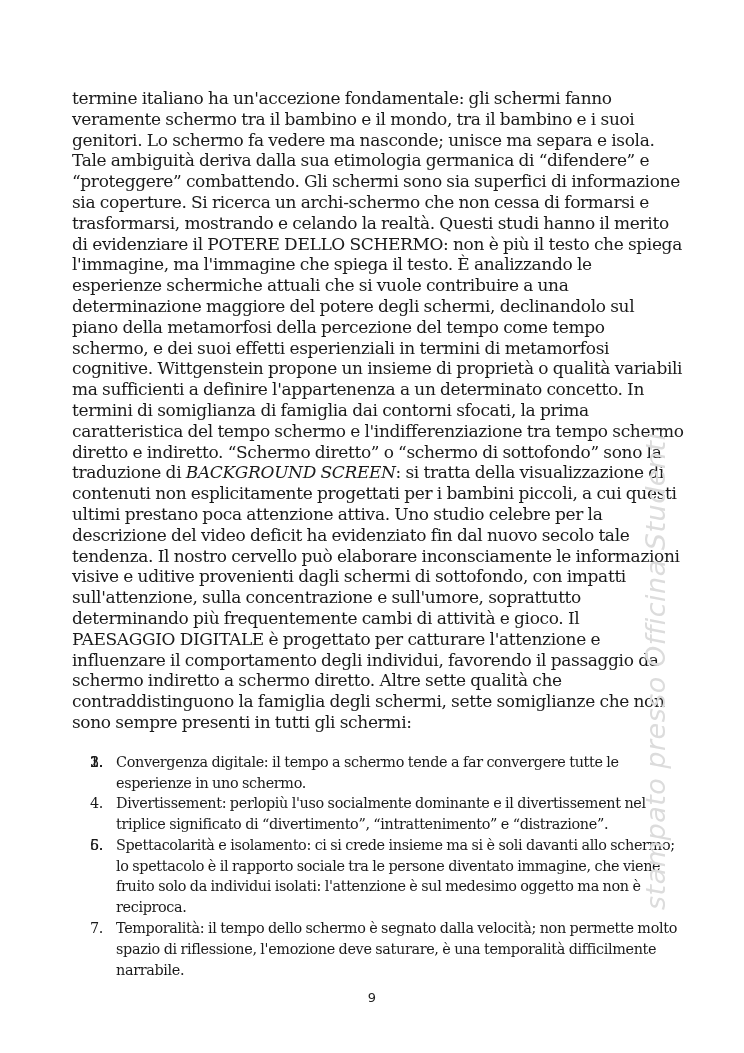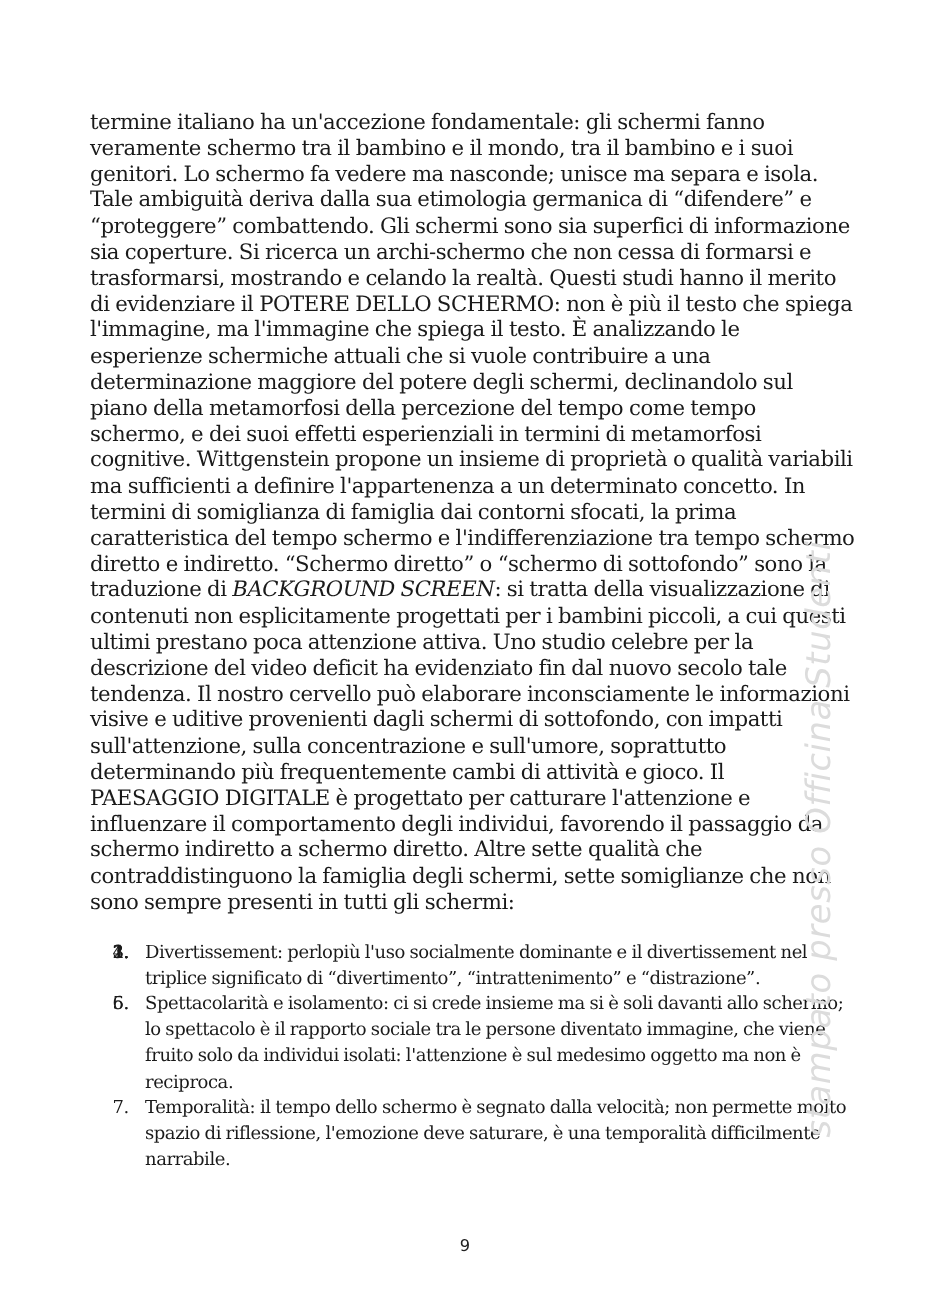--- a/index.html
+++ b/index.html
@@ -76,21 +76,21 @@
 </style>
 </head>
 <body>
 
 <div class="page">
   <p class="body-text"><span>termine italiano ha un'accezione fondamentale: gli schermi fanno veramente schermo tra il bambino e il mondo, tra il bambino e i suoi genitori. Lo schermo fa vedere ma nasconde; unisce ma separa e isola. Tale ambiguità deriva dalla sua etimologia germanica di “difendere” e “proteggere” combattendo. Gli schermi sono sia superfici di informazione sia coperture. Si ricerca un archi-schermo che non cessa di formarsi e trasformarsi, mostrando e celando la realtà. Questi studi hanno il merito di evidenziare il </span><span class="caps">POTERE DELLO SCHERMO</span><span>: non è più il testo che spiega l'immagine, ma l'immagine che spiega il testo. È analizzando le esperienze schermiche attuali che si vuole contribuire a una determinazione maggiore del potere degli schermi, declinandolo sul piano della metamorfosi della percezione del tempo come tempo schermo, e dei suoi effetti esperienziali in termini di metamorfosi cognitive. Wittgenstein propone un insieme di proprietà o qualità variabili ma sufficienti a definire l'appartenenza a un determinato concetto. In termini di somiglianza di famiglia dai contorni sfocati, la prima caratteristica del tempo schermo e l'indifferenziazione tra tempo schermo diretto e indiretto. “Schermo diretto” o “schermo di sottofondo” sono la traduzione di </span><span class="ital">BACKGROUND SCREEN</span><span>: si tratta della visualizzazione di contenuti non esplicitamente progettati per i bambini piccoli, a cui questi ultimi prestano poca attenzione attiva. Uno studio celebre per la descrizione del video deficit ha evidenziato fin dal nuovo secolo tale tendenza. Il nostro cervello può elaborare inconsciamente le informazioni visive e uditive provenienti dagli schermi di sottofondo, con impatti sull'attenzione, sulla concentrazione e sull'umore, soprattutto determinando più frequentemente cambi di attività e gioco. Il </span><span class="caps">PAESAGGIO DIGITALE</span><span> è progettato per catturare l'attenzione e influenzare il comportamento degli individui, favorendo il passaggio da schermo indiretto a schermo diretto. Altre sette qualità che contraddistinguono la famiglia degli schermi, sette somiglianze che non sono sempre presenti in tutti gli schermi:</span></p>
 
   <ol class="qualities">
     <li><span class="num">1.</span></li>
     <li><span class="num">2.</span></li>
-    <li><span class="num">3.</span></li>
+    <li><span class="num">3.</span><span>Convergenza digitale: il tempo a schermo tende a far convergere tutte le esperienze in uno schermo.</span></li>
     <li><span class="num">4.</span><span>Divertissement: perlopiù l'uso socialmente dominante e il divertissement nel triplice significato di “divertimento”, “intrattenimento” e “distrazione”.</span></li>
     <li><span class="num">5.</span></li>
     <li><span class="num">6.</span><span>Spettacolarità e isolamento: ci si crede insieme ma si è soli davanti allo schermo; lo spettacolo è il rapporto sociale tra le persone diventato immagine, che viene fruito solo da individui isolati: l'attenzione è sul medesimo oggetto ma non è reciproca.</span></li>
     <li><span class="num">7.</span><span>Temporalità: il tempo dello schermo è segnato dalla velocità; non permette molto spazio di riflessione, l'emozione deve saturare, è una temporalità difficilmente narrabile.</span></li>
   </ol>
 </div>
 
 <div class="watermark">stampato presso Officina Studenti</div>
 
 <div class="page-number">9</div>

